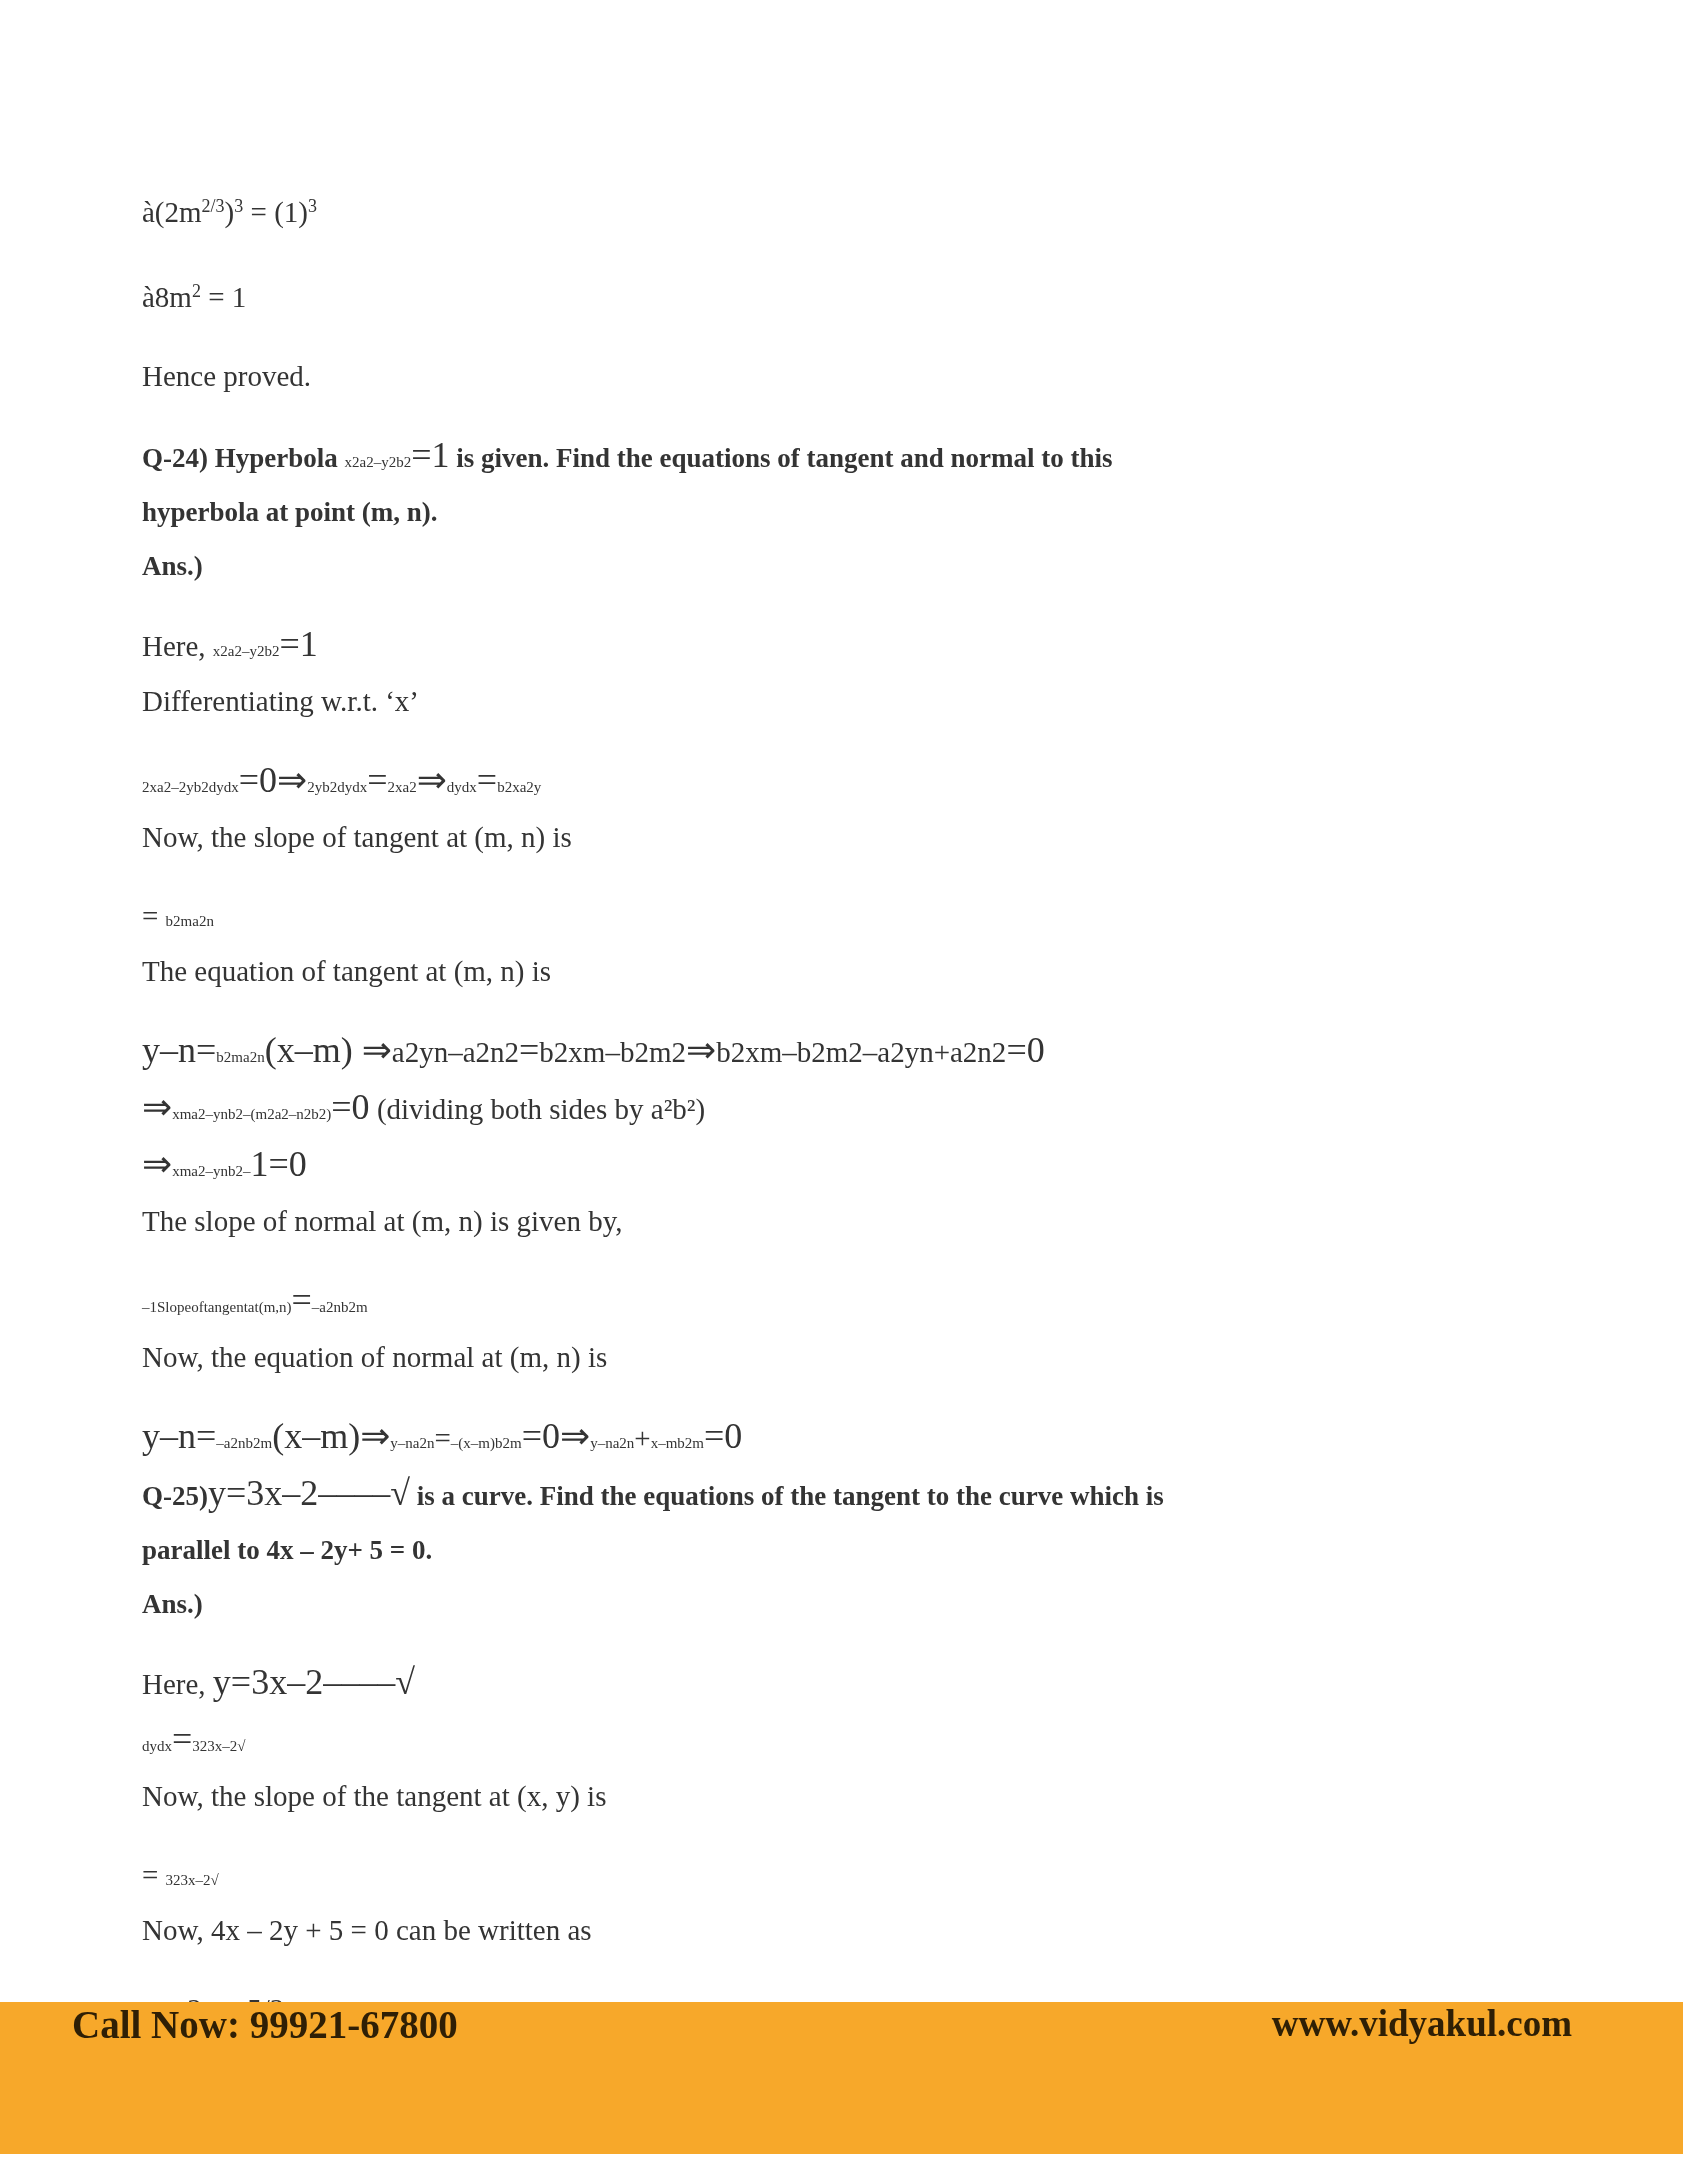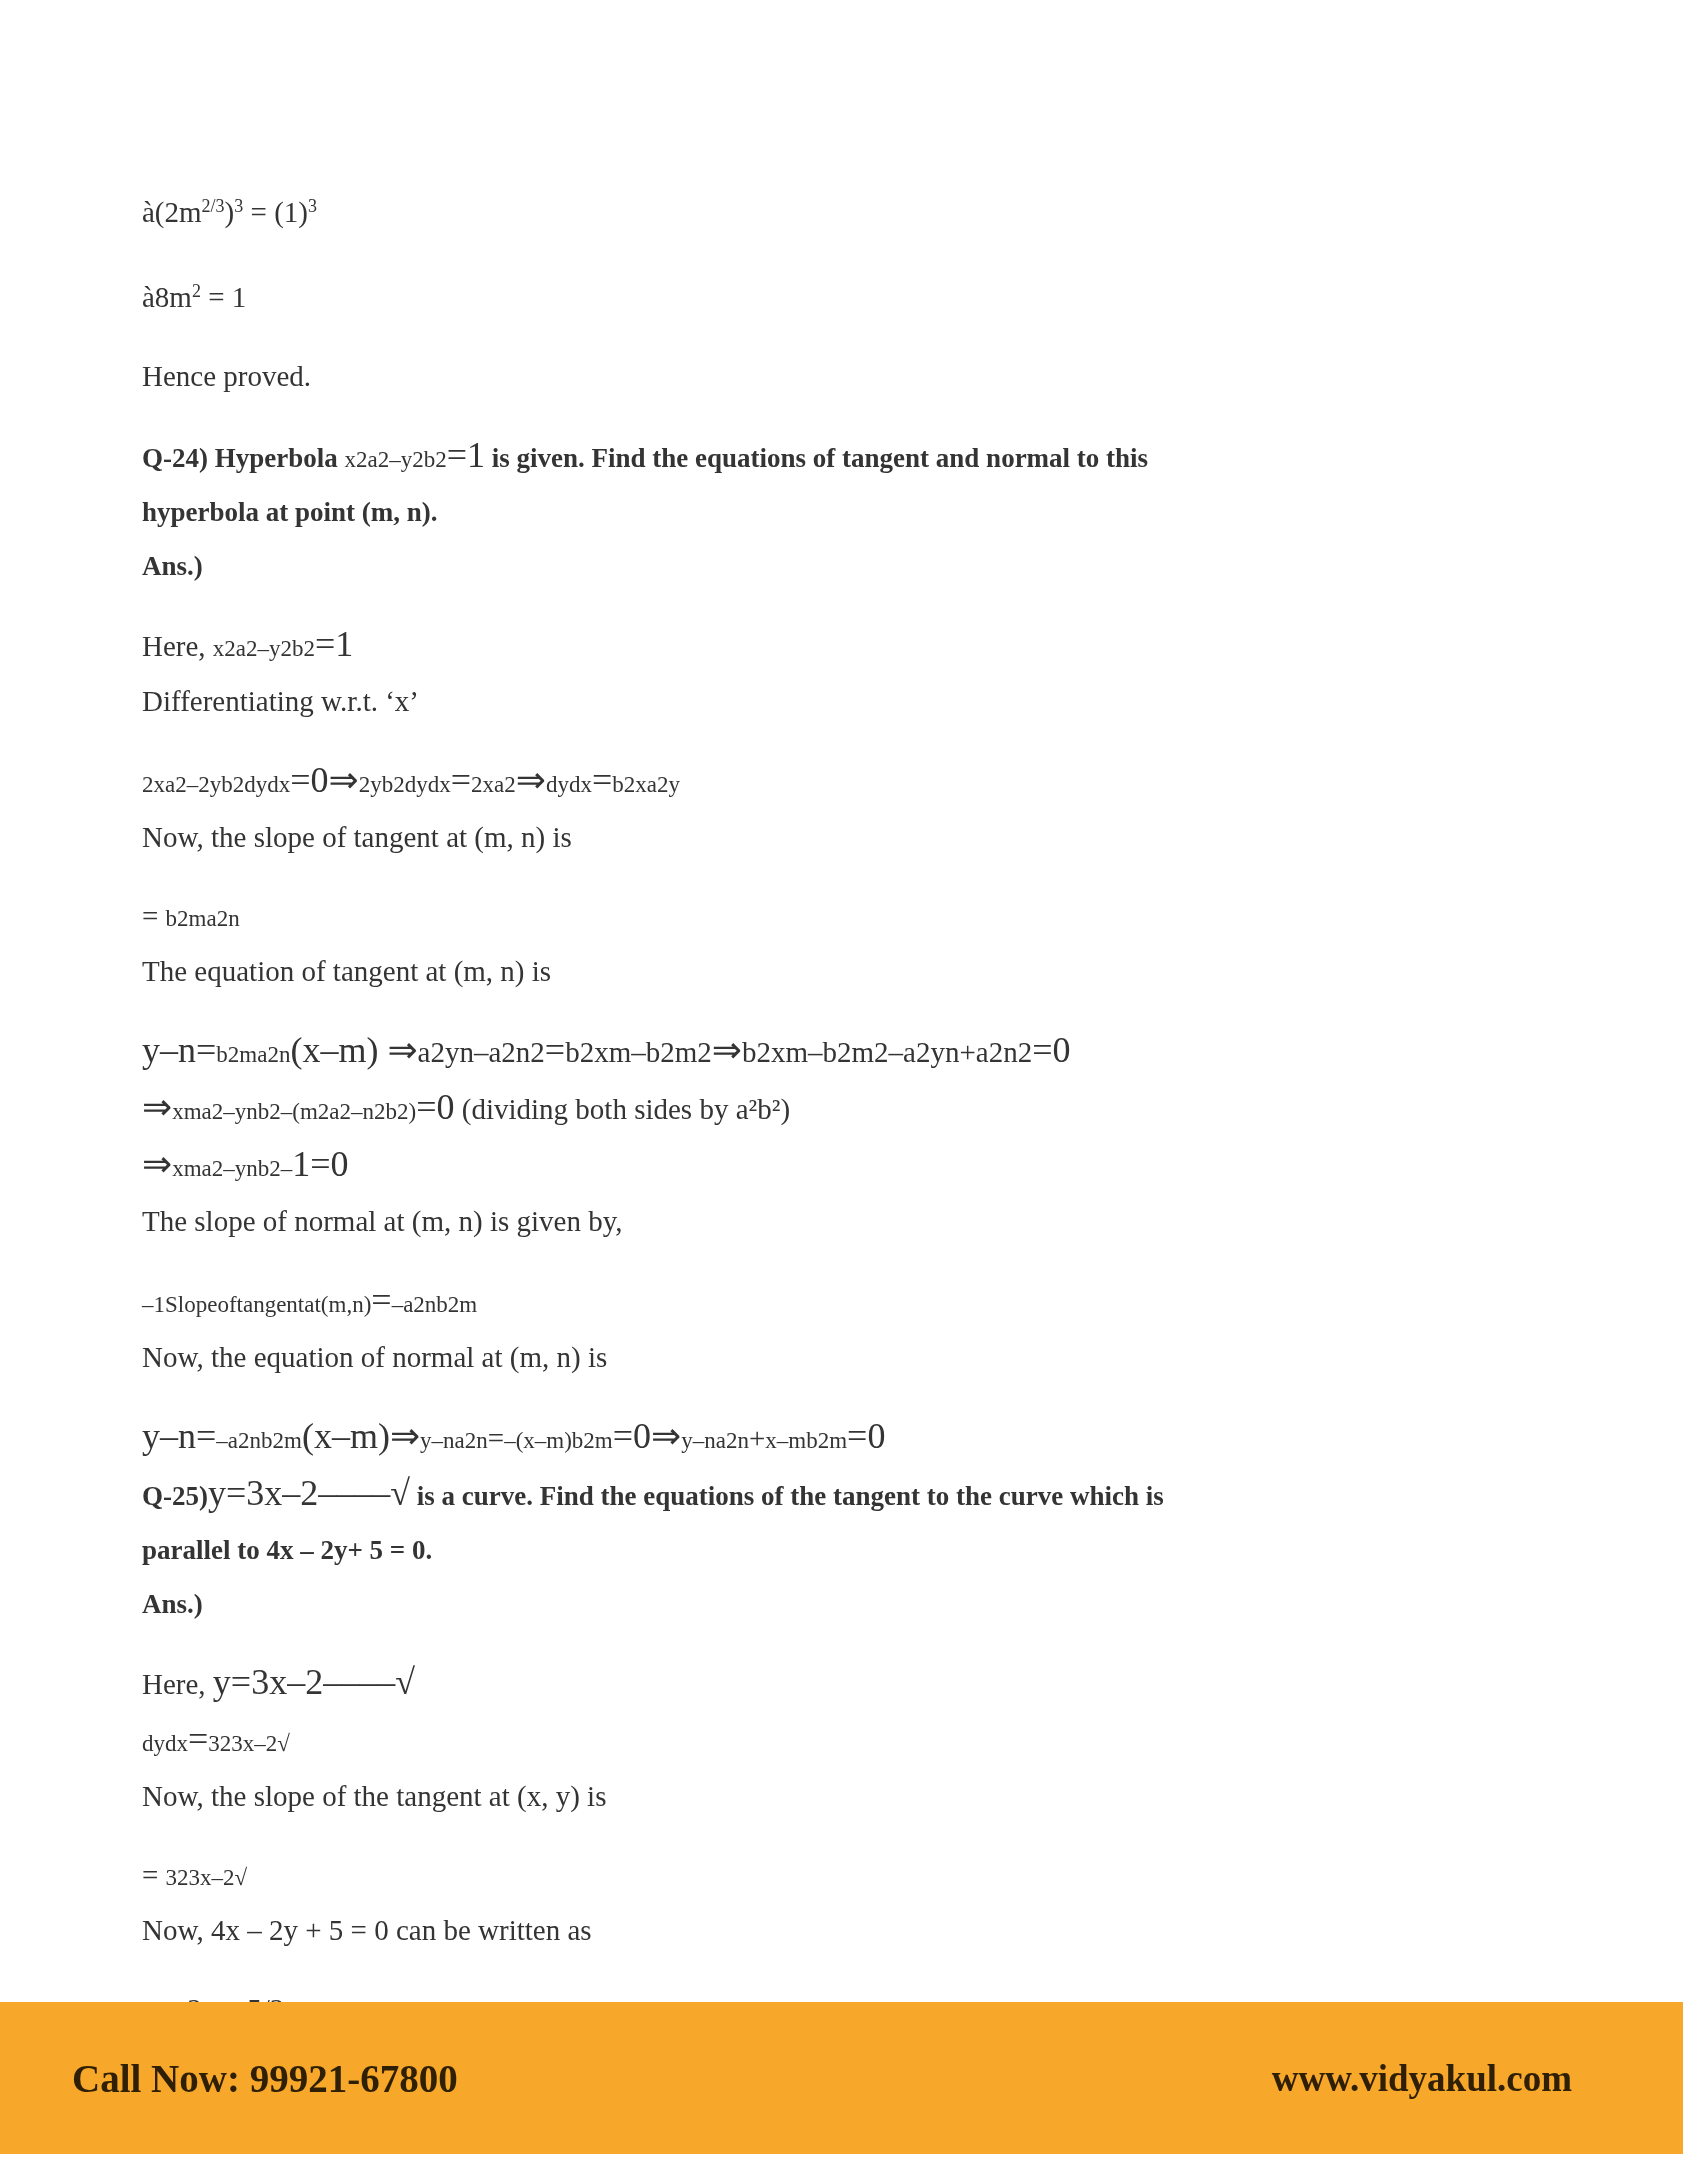--- a/index.html
+++ b/index.html
@@ -12,34 +12,34 @@
     color: #343434;
     overflow: hidden;
   }
   .content { padding: 181px 59px 0 142px; }
   .line { line-height: 50px; white-space: nowrap; }
   .line:first-child { margin-top: 0; }
   .gap-line { margin-top: 0; }
   .gap-para { margin-top: 24px; }
   .seg-body { font-size: 29px; text-align: right; }
   .seg-bold { font-size: 27px; font-weight: bold; }
-  .seg-frac { font-size: 23px; }
+  .seg-frac { font-size: 15px; }
   .seg-med  { font-size: 29px; }
   .seg-big  { font-size: 36px; }
   .seg-sup  { font-size: 18px; vertical-align: 10px; text-align: right; }
   .footer {
     position: absolute;
     left: 0;
     top: 2002px;
     width: 1683px;
     height: 152px;
     background: #F7A82A;
     color: #2F1F05;
     display: flex;
-    align-items: center;
+    align-items: flex-start;
     justify-content: space-between;
     padding: 0 111px 0 72px;
     box-sizing: border-box;
     font-weight: bold;
   }
   .footer .call { font-size: 39px; }
   .footer .site { font-size: 37px; margin-left: 17px; }
 </style>
 </head>
 <body>

